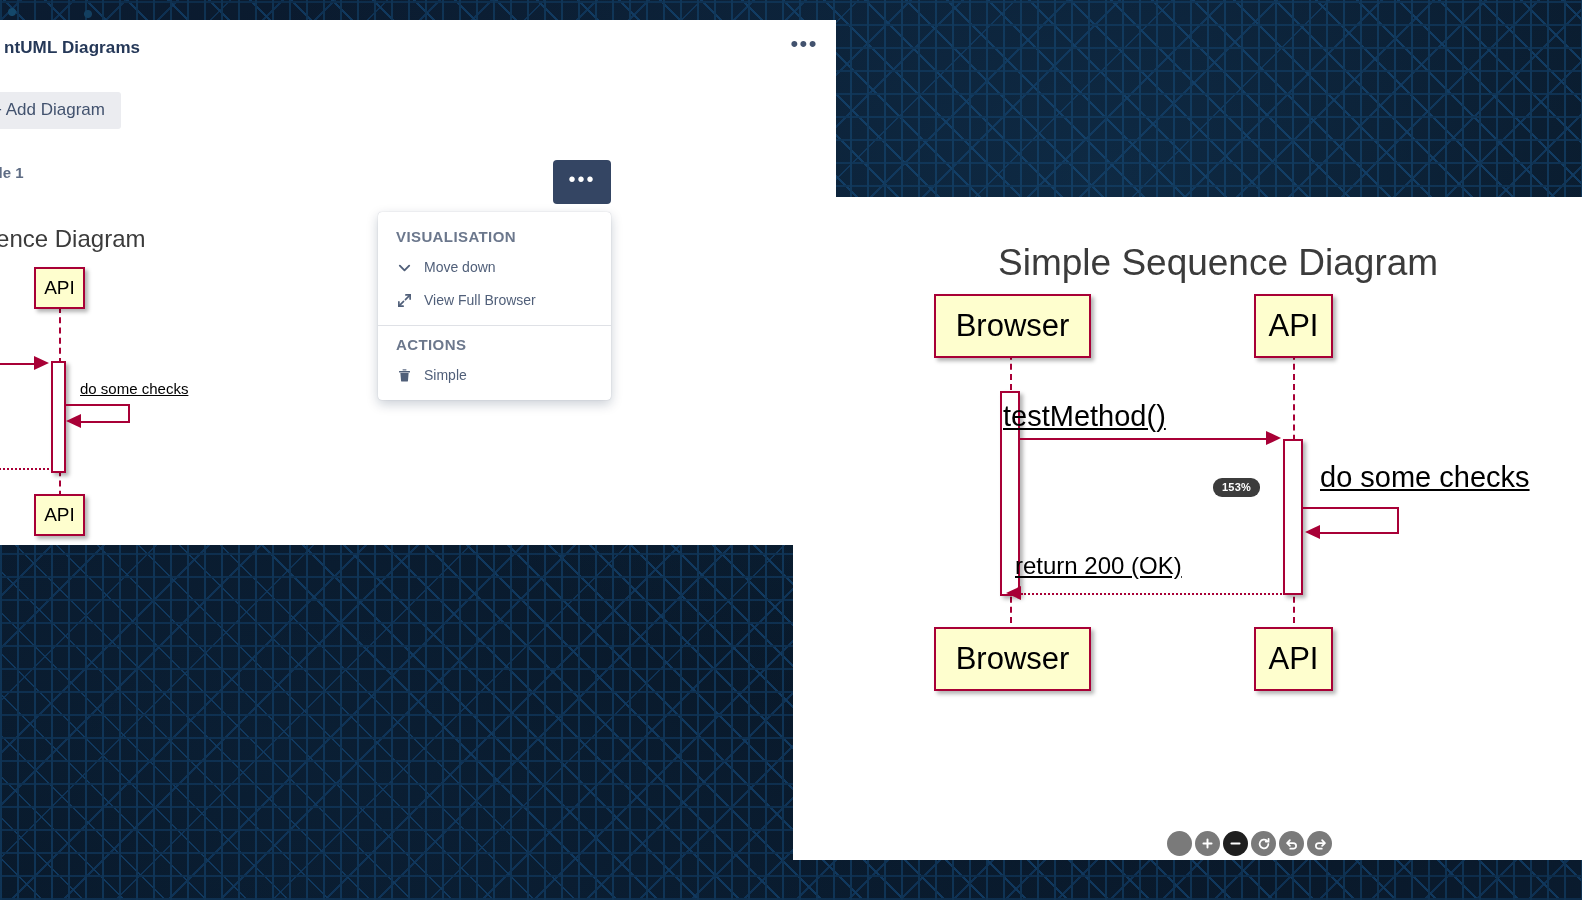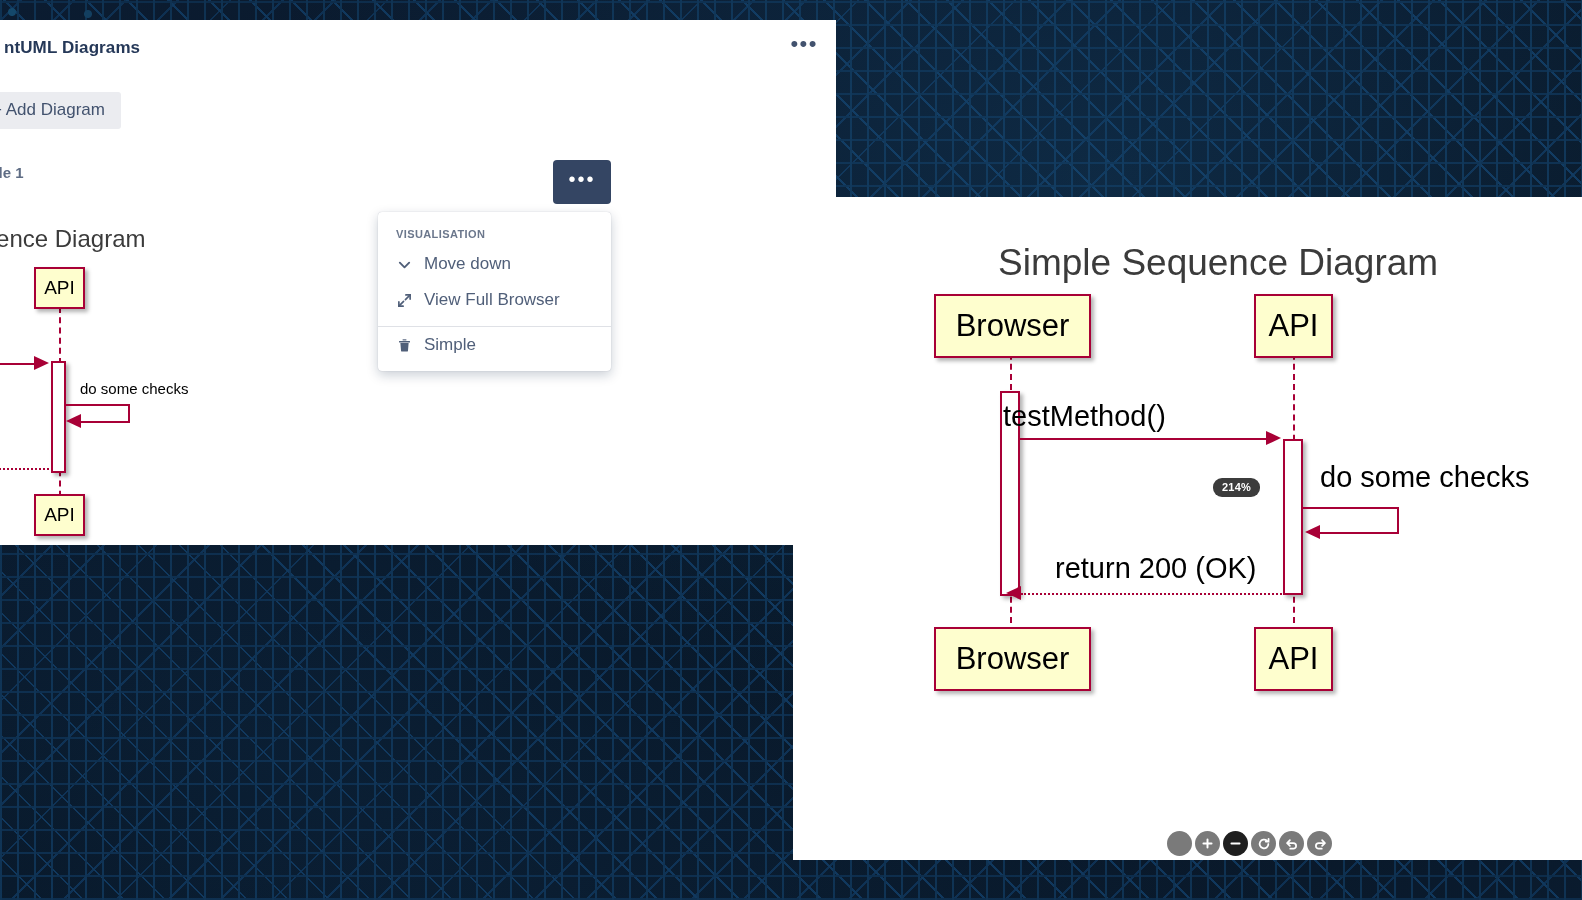--- a/index.html
+++ b/index.html
@@ -76,26 +76,26 @@
   }
 
   
   #context-menu {
     position: absolute; left: 538px; top: 192px; width: 233px;
     background: #ffffff; border-radius: 4px;
     box-shadow: 0 4px 12px rgba(9,30,66,0.22), 0 0 1px rgba(9,30,66,0.28);
     padding: 6px 0 8px 0;
   }
   .menu-section-label {
-    font-size: 11px; font-weight: 700; color: #6b778c;
+    font-size: 15px; font-weight: 700; color: #6b778c;
     letter-spacing: .4px; padding: 10px 4px 6px 18px;
   }
   .menu-item {
-    display: flex; align-items: center; gap: 11px;
-    padding: 8px 18px; font-size: 17px; color: #505f79; cursor: pointer;
+    display: flex; align-items: flex-start; gap: 11px;
+    padding: 8px 18px; font-size: 14px; color: #505f79; cursor: pointer;
   }
   .menu-item .mi-icon {
     width: 17px; height: 17px; flex: 0 0 17px;
     display: flex; align-items: center; justify-content: center; color: #505f79;
   }
   .menu-divider { height: 1px; background: #dfe1e6; margin: 8px 0 0 0; }
 
   
   #viewer-panel {
     position: absolute; left: 793px; top: 197px;
@@ -122,21 +122,21 @@
     box-shadow: 3px 3px 4px rgba(0,0,0,0.30);
   }
   .seq .msg-line {
     position: absolute; height: 0; border-top: 2px solid #A80036;
   }
   .seq .msg-line.dotted { border-top: 2px dotted #A80036; }
   .seq .vline {
     position: absolute; width: 0; border-left: 2px solid #A80036;
   }
   .seq .msg-label {
-    position: absolute; color: #000000; white-space: nowrap;
+    position: absolute; color: #000000; white-space: nowrap; text-decoration: underline;
   }
   .seq .arrow-r, .seq .arrow-l {
     position: absolute; width: 0; height: 0;
   }
   .seq .arrow-r {
     border-top: 7px solid transparent; border-bottom: 7px solid transparent;
     border-left: 15px solid #A80036;
   }
   .seq .arrow-l {
     border-top: 7px solid transparent; border-bottom: 7px solid transparent;
@@ -235,20 +235,21 @@
             <path d="M2 14l5-5"></path>
               <path d="M2 14h4.5"></path>
               <path d="M2 14V9.5"></path>
           </svg>
         </span>
         <span>View Full Browser</span>
       </div>
 
       <div class="menu-divider"></div>
 
+      <div class="menu-section-label">ACTIONS</div>
 
 
       <div class="menu-item">
         <span class="mi-icon">
           <svg width="15" height="15" viewBox="0 0 16 16" fill="currentColor">
             <path d="M6 1.4h4v1.2H6z"></path>
             <path d="M2.2 3.2h11.6v1.6H2.2z"></path>
             <path d="M3.6 5.4h8.8l-.7 8.2a1 1 0 0 1-1 .9H5.3a1 1 0 0 1-1-.9L3.6 5.4z"></path>
           </svg>
         </span>
@@ -278,27 +279,27 @@
       <div class="msg-label" style="left:210px; top:203px; font-size:29px;">testMethod()</div>
       <div class="msg-line" style="left:227px; top:241px; width:253px;"></div>
       <div class="arrow-r" style="left:473px; top:234px;"></div>
 
       <div class="msg-label" style="left:527px; top:264px; font-size:29px;">do some checks</div>
       <div class="msg-line" style="left:510px; top:310px; width:96px;"></div>
       <div class="vline" style="left:604px; top:310px; height:25px;"></div>
       <div class="msg-line" style="left:527px; top:335px; width:79px;"></div>
       <div class="arrow-l" style="left:512px; top:328px;"></div>
 
-      <div class="msg-label" style="left:222px; top:355px; font-size:29px;margin-left:40px;">return 200 (OK)</div>
+      <div class="msg-label" style="left:222px; top:355px; font-size:24px;">return 200 (OK)</div>
       <div class="msg-line dotted" style="left:228px; top:396px; width:272px;"></div>
       <div class="arrow-l" style="left:213px; top:389px;"></div>
     </div>
   </div>
 
-  <div id="zoom-badge">214%</div>
+  <div id="zoom-badge">153%</div>
 
   <div id="zoom-toolbar">
     <button class="zbtn">
       <span></span>
     </button>
     <button class="zbtn">
       <span>
         <svg width="13" height="13" viewBox="0 0 16 16" stroke="currentColor" stroke-width="2.4" stroke-linecap="round">
           <path d="M8 3v10M3 8h10"></path>
           </svg>

